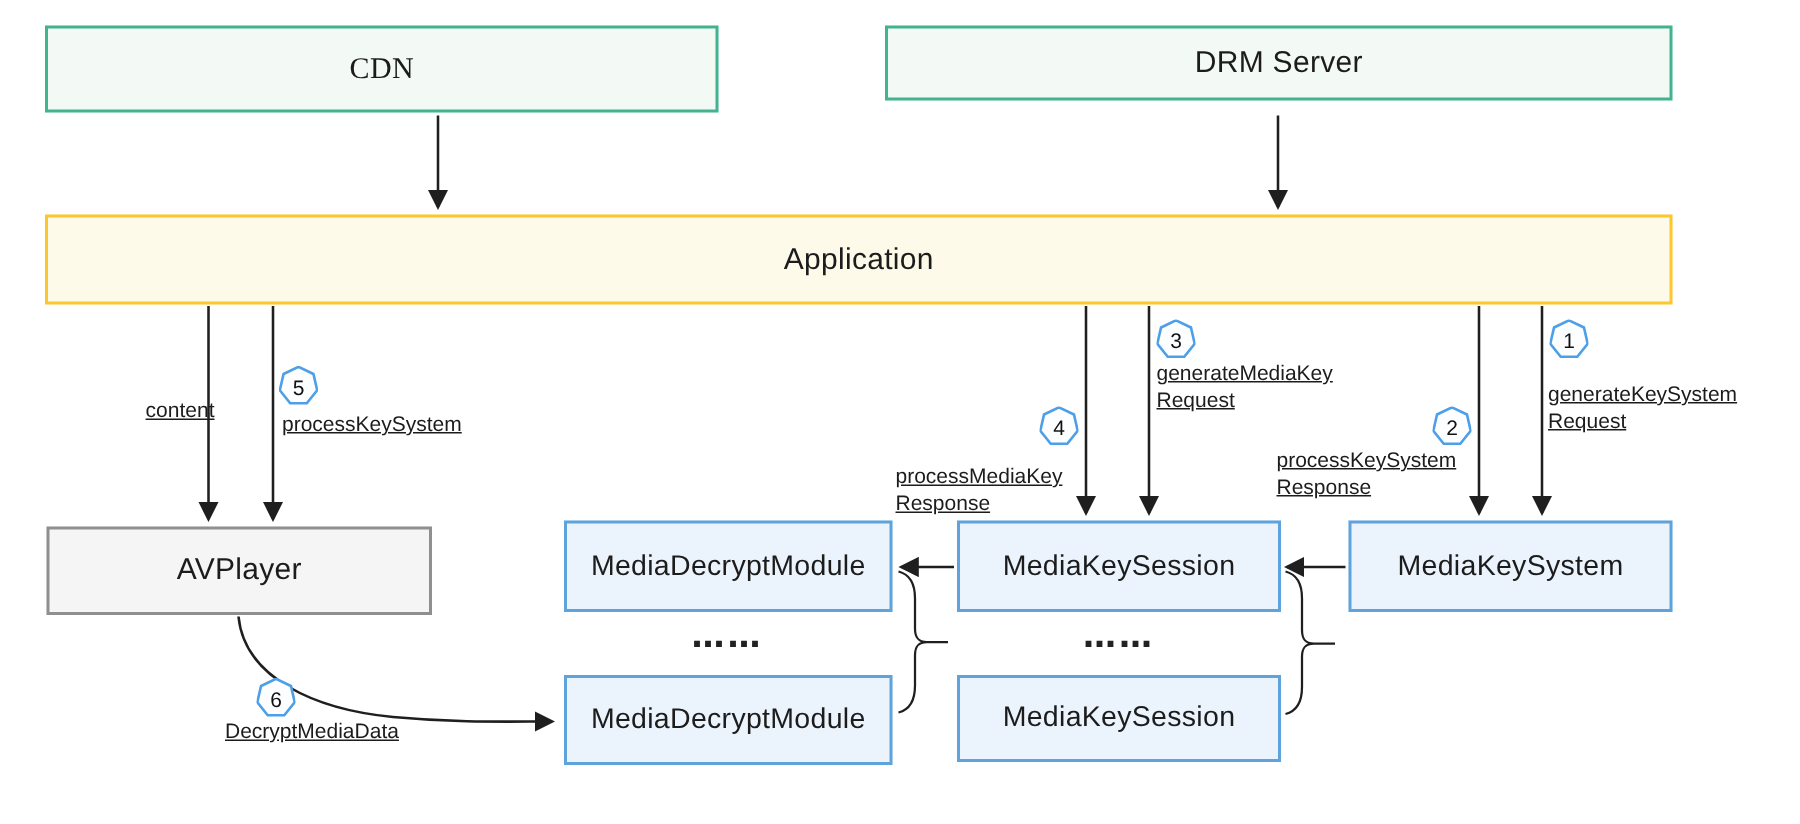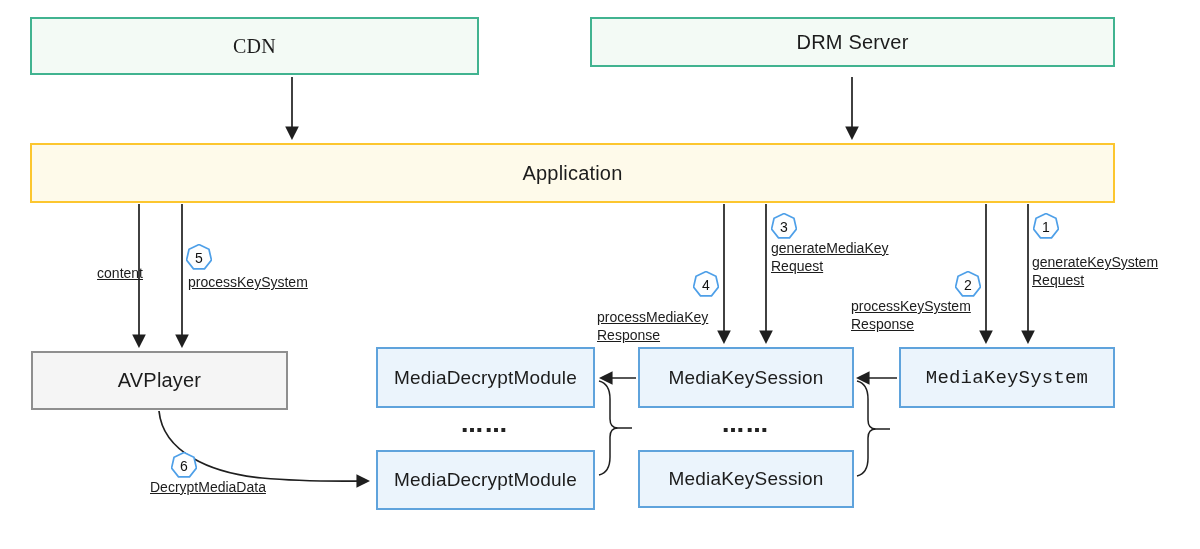--- a/index.html
+++ b/index.html
@@ -79,21 +79,21 @@
   </div>
   <div class="box gray big" style="left:31px;top:351px;width:257px;height:59px;">
     <span>AVPlayer</span>
   </div>
   <div class="box blue" style="left:376px;top:347px;width:219px;height:61px;">
     <span>MediaDecryptModule</span>
   </div>
   <div class="box blue" style="left:638px;top:347px;width:216px;height:61px;">
     <span>MediaKeySession</span>
   </div>
-  <div class="box blue" style="left:899px;top:347px;width:216px;height:61px;font-family:Liberation Mono, monospace;">
+  <div class="box blue" style="left:899px;top:347px;width:216px;height:61px;">
     <span>MediaKeySystem</span>
   </div>
   <div class="box blue" style="left:376px;top:450px;width:219px;height:60px;">
     <span>MediaDecryptModule</span>
   </div>
   <div class="box blue" style="left:638px;top:450px;width:216px;height:58px;">
     <span>MediaKeySession</span>
   </div>
 
   <div class="dots" style="left:448px;top:412px;width:74px;text-align:center;">……</div>

